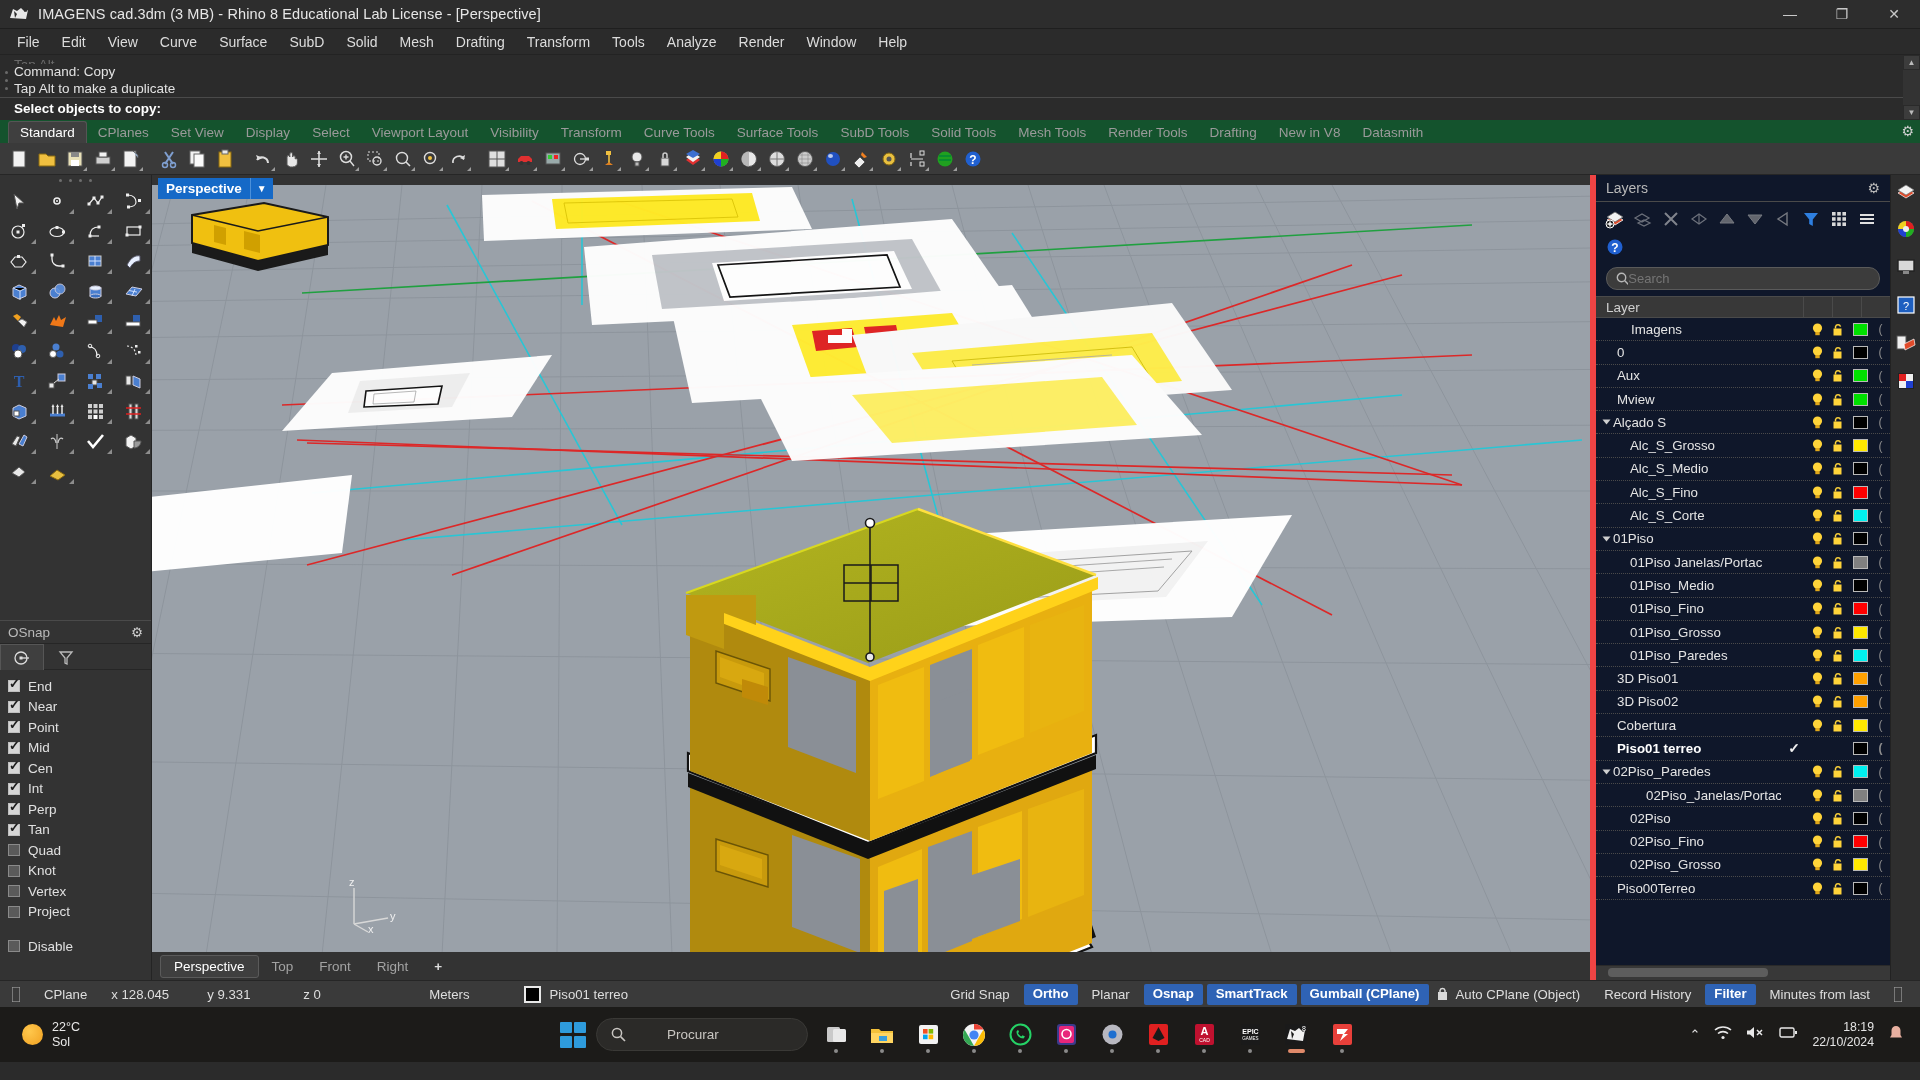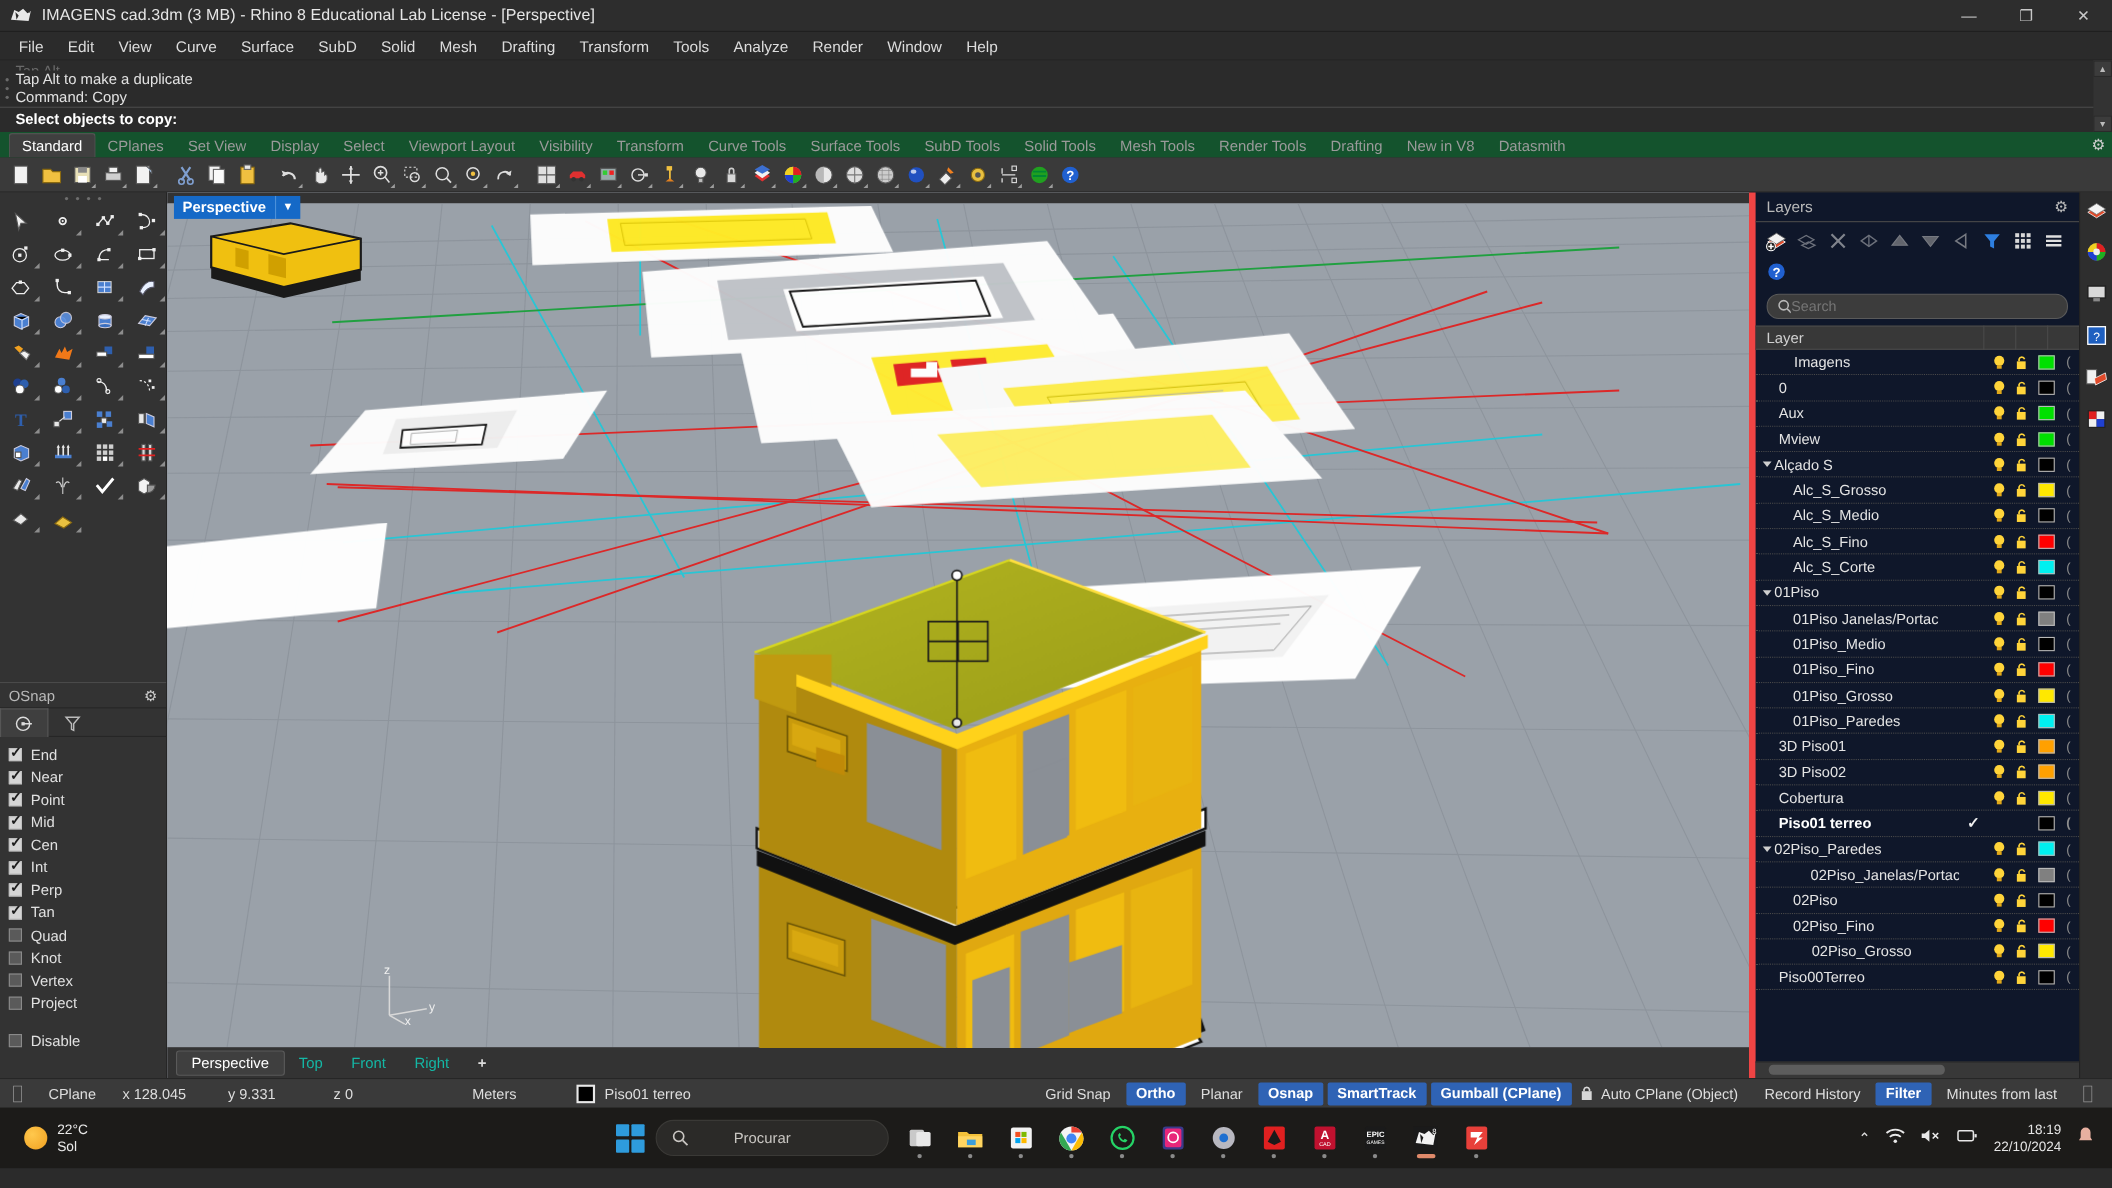--- a/index.html
+++ b/index.html
@@ -89,21 +89,21 @@
   #vp-topbar { height:10px; background:#333; }
   #vp-inner { position:absolute; left:0; right:0; top:10px; bottom:28px; overflow:hidden;
      background:linear-gradient(#9aa1a9,#9aa1a9); }
   #vp-title { position:absolute; left:6px; top:3px; display:flex; align-items:stretch;
      background:#1569c7; z-index:9; }
   #vp-title .lbl { color:#fff; font-weight:bold; font-size:13.5px; padding:3px 8px; }
   #vp-title .arrow { border-left:1px solid #4b90da; padding:3px 6px; color:#fff; font-size:10px;
      display:flex; align-items:center; }
   #vp-tabs { position:absolute; left:0; right:0; bottom:0; height:28px; background:#333;
      display:flex; align-items:center; padding-left:8px; }
-  .vp-tab { font-size:13.5px; color:#14b8a6; padding:3px 13px; }
+  .vp-tab { font-size:13.5px; color:#a3a3a3; padding:3px 13px; }
   .vp-tab.active { color:#fff; background:#3f3f3f; border:1px solid #5a5a5a; border-radius:3px; }
   #axis { position:absolute; left:190px; bottom:42px; z-index:8; }
 
   
   #rightdock { width:300px; background:#0f172a; display:flex; flex-direction:column;
      border-left:6px solid #ef4444; }
   #ly-head { height:27px; display:flex; align-items:center; padding:0 10px;
      border-bottom:1px solid #4a4a4a; }
   #ly-head span { font-size:14px; color:#b9b9b9; }
   #ly-head .gear { margin-left:auto; }
@@ -210,22 +210,22 @@
 </div>
 
 <div id="cmdarea">
   <div id="cmd-grip">
       <i></i>
       <i></i>
       <i></i>
     </div>
   <div id="cmd-history">
     <div class="cmd-line cmd-faded">Tap Alt</div>
+    <div class="cmd-line">Command: Copy</div>
     <div class="cmd-line">Tap Alt to make a duplicate</div>
-    <div class="cmd-line">Command: Copy</div>
   </div>
   <div id="cmd-prompt">Select objects to copy:</div>
   <div id="cmd-scroll">
     <div class="sc-arrow">▲</div>
     <div class="sc-arrow" style="position:absolute;bottom:0">▼</div>
   </div>
 </div>
 
 <div id="tb-tabs">
   <div class="tb-tab active">Standard</div>
@@ -1666,21 +1666,21 @@
               <rect x="1.5" y="6.5" width="8" height="7" fill="#ffd43a"></rect>
               <path d="M3.5 6.5V4.6a2.6 2.6 0 0 1 5 0" fill="none" stroke="#ffd43a" stroke-width="1.5"></path>
             </svg>
           </div>
           <div class="ly-sw">
             <b style="background: rgb(255, 0, 0);"></b>
           </div>
           <div class="ly-mat">(</div>
         </div>
         <div class="ly-row">
-          <div class="ly-name" style="padding-left: 34px; margin-left: 17px;">
+          <div class="ly-name" style="padding-left: 34px;">
             <span>02Piso_Grosso</span>
           </div>
           <div class="ly-cur"></div>
           <div class="ly-bulb">
             <svg width="13" height="15">
               <circle cx="6.5" cy="6" r="4.6" fill="#ffd43a"></circle>
               <rect x="4.3" y="10" width="4.4" height="3.2" fill="#e0a81a"></rect>
             </svg>
           </div>
           <div class="ly-lock">

